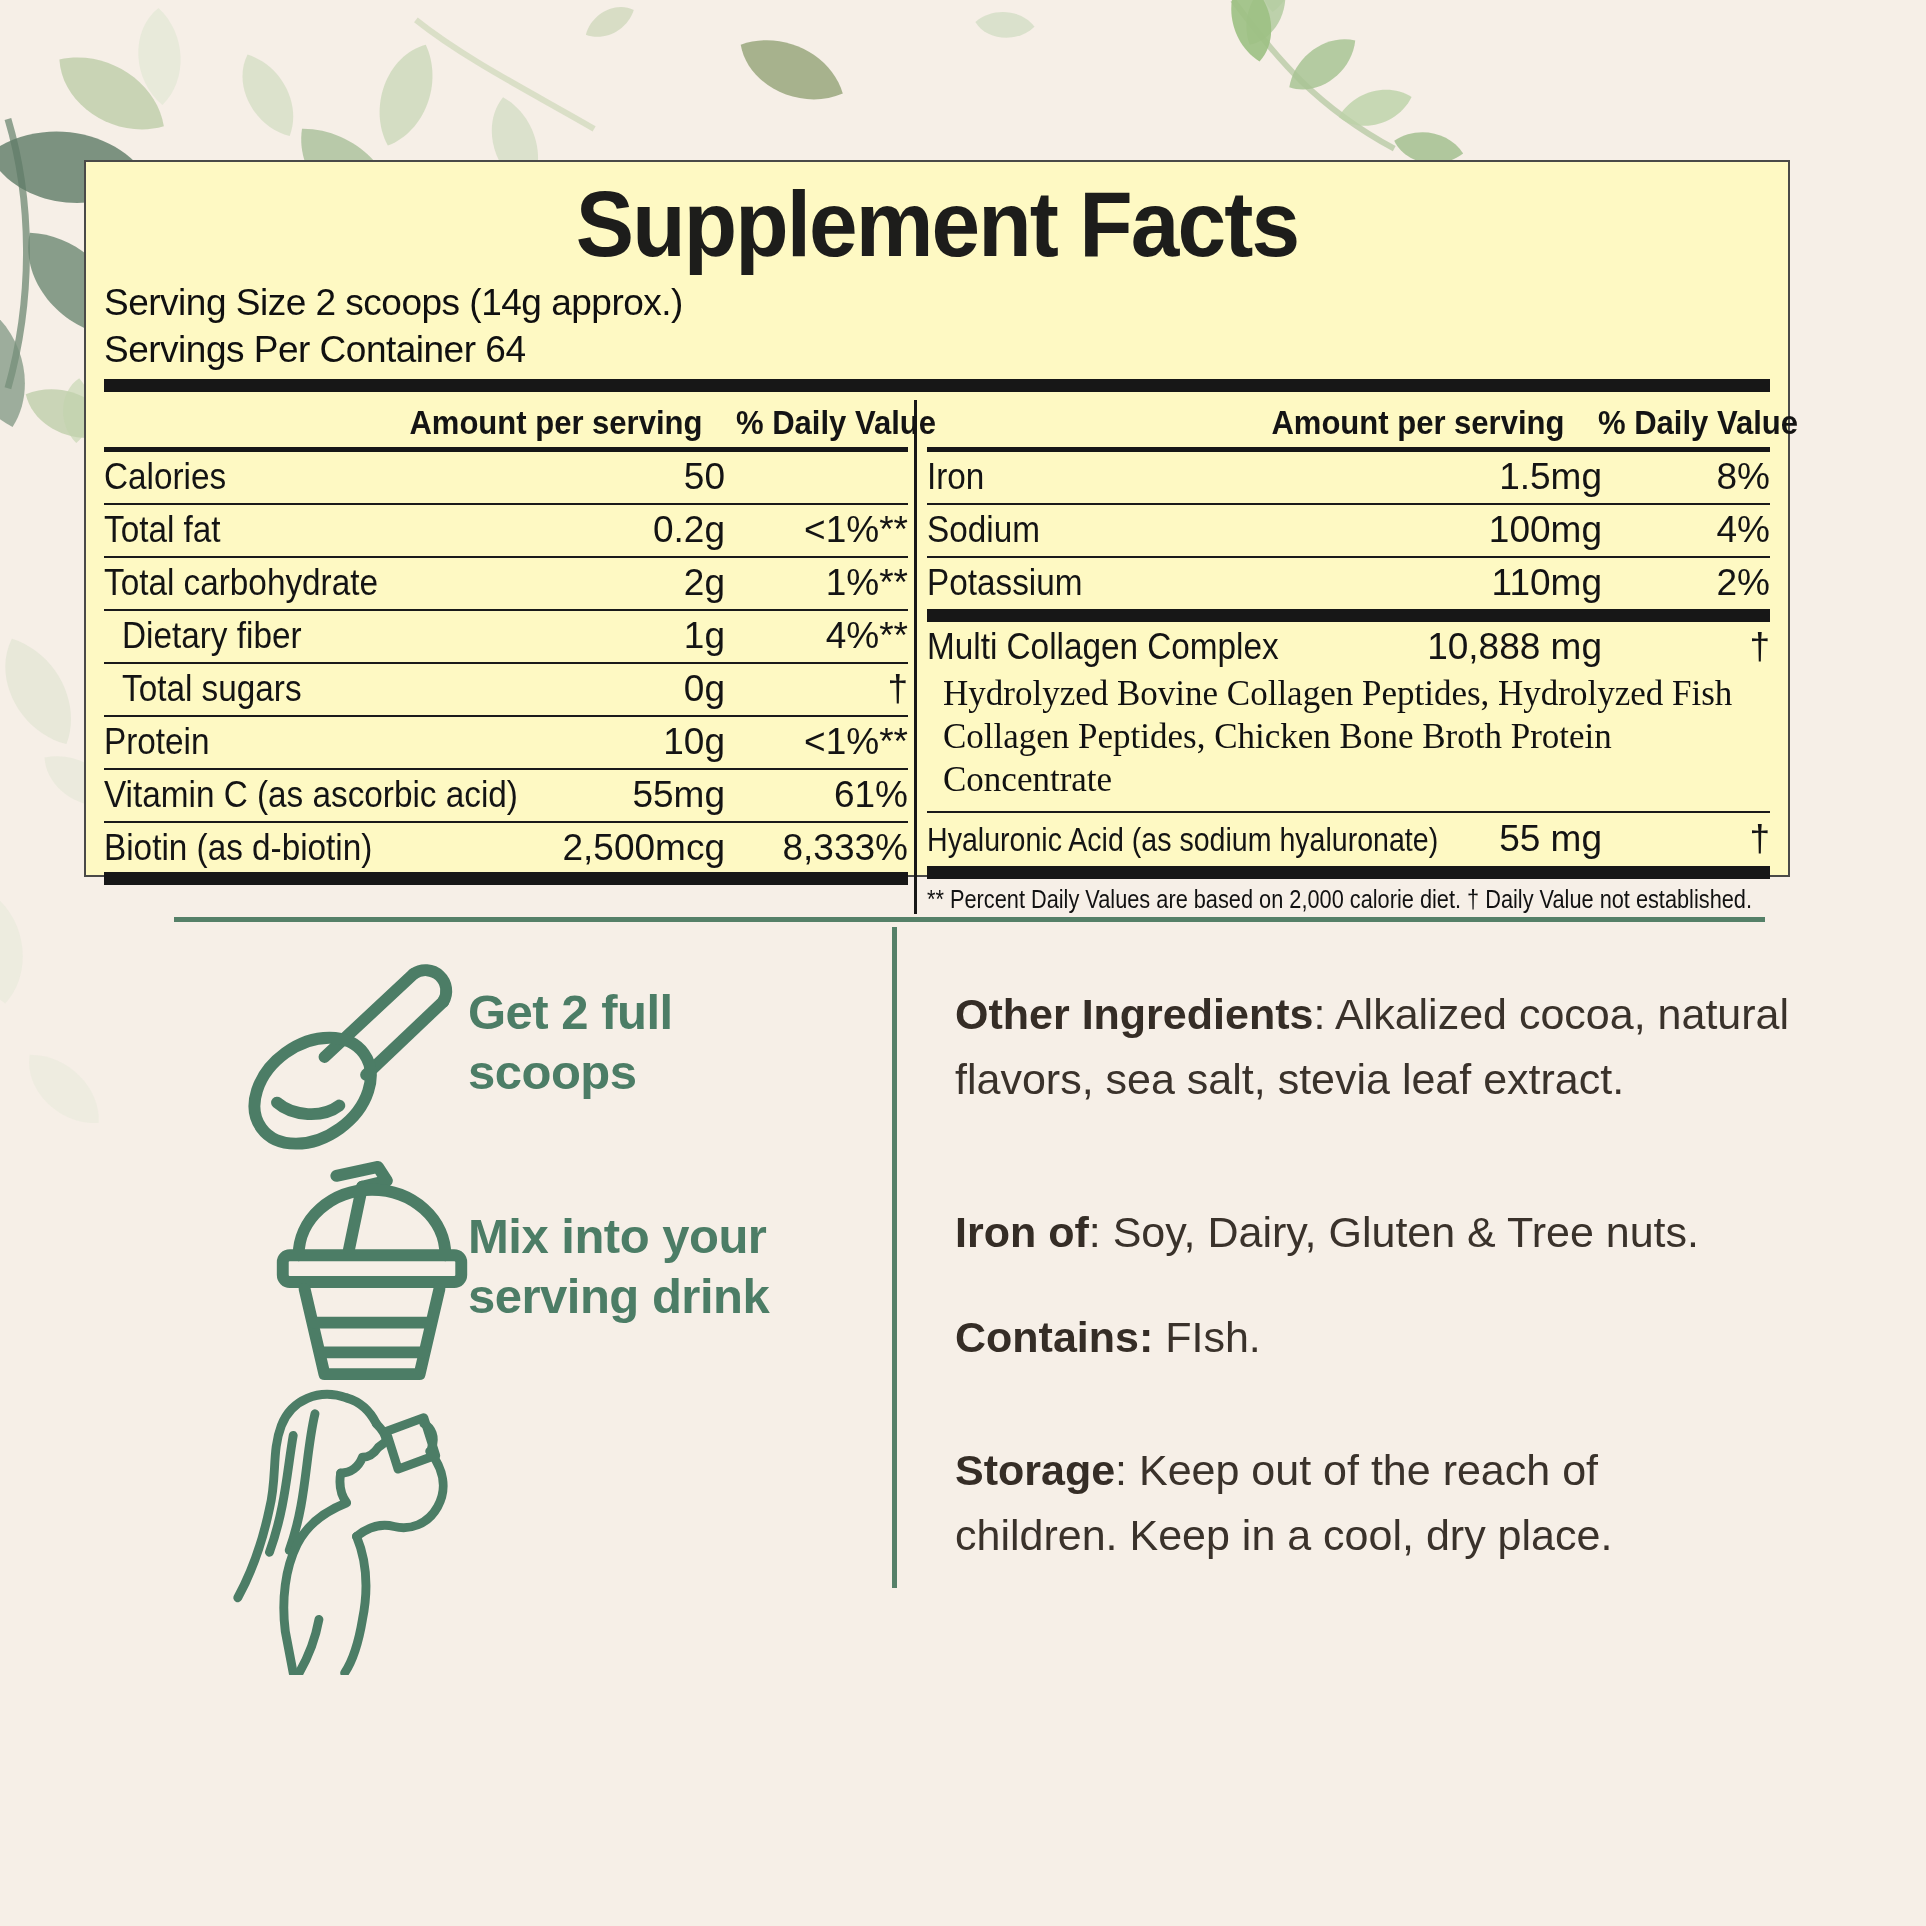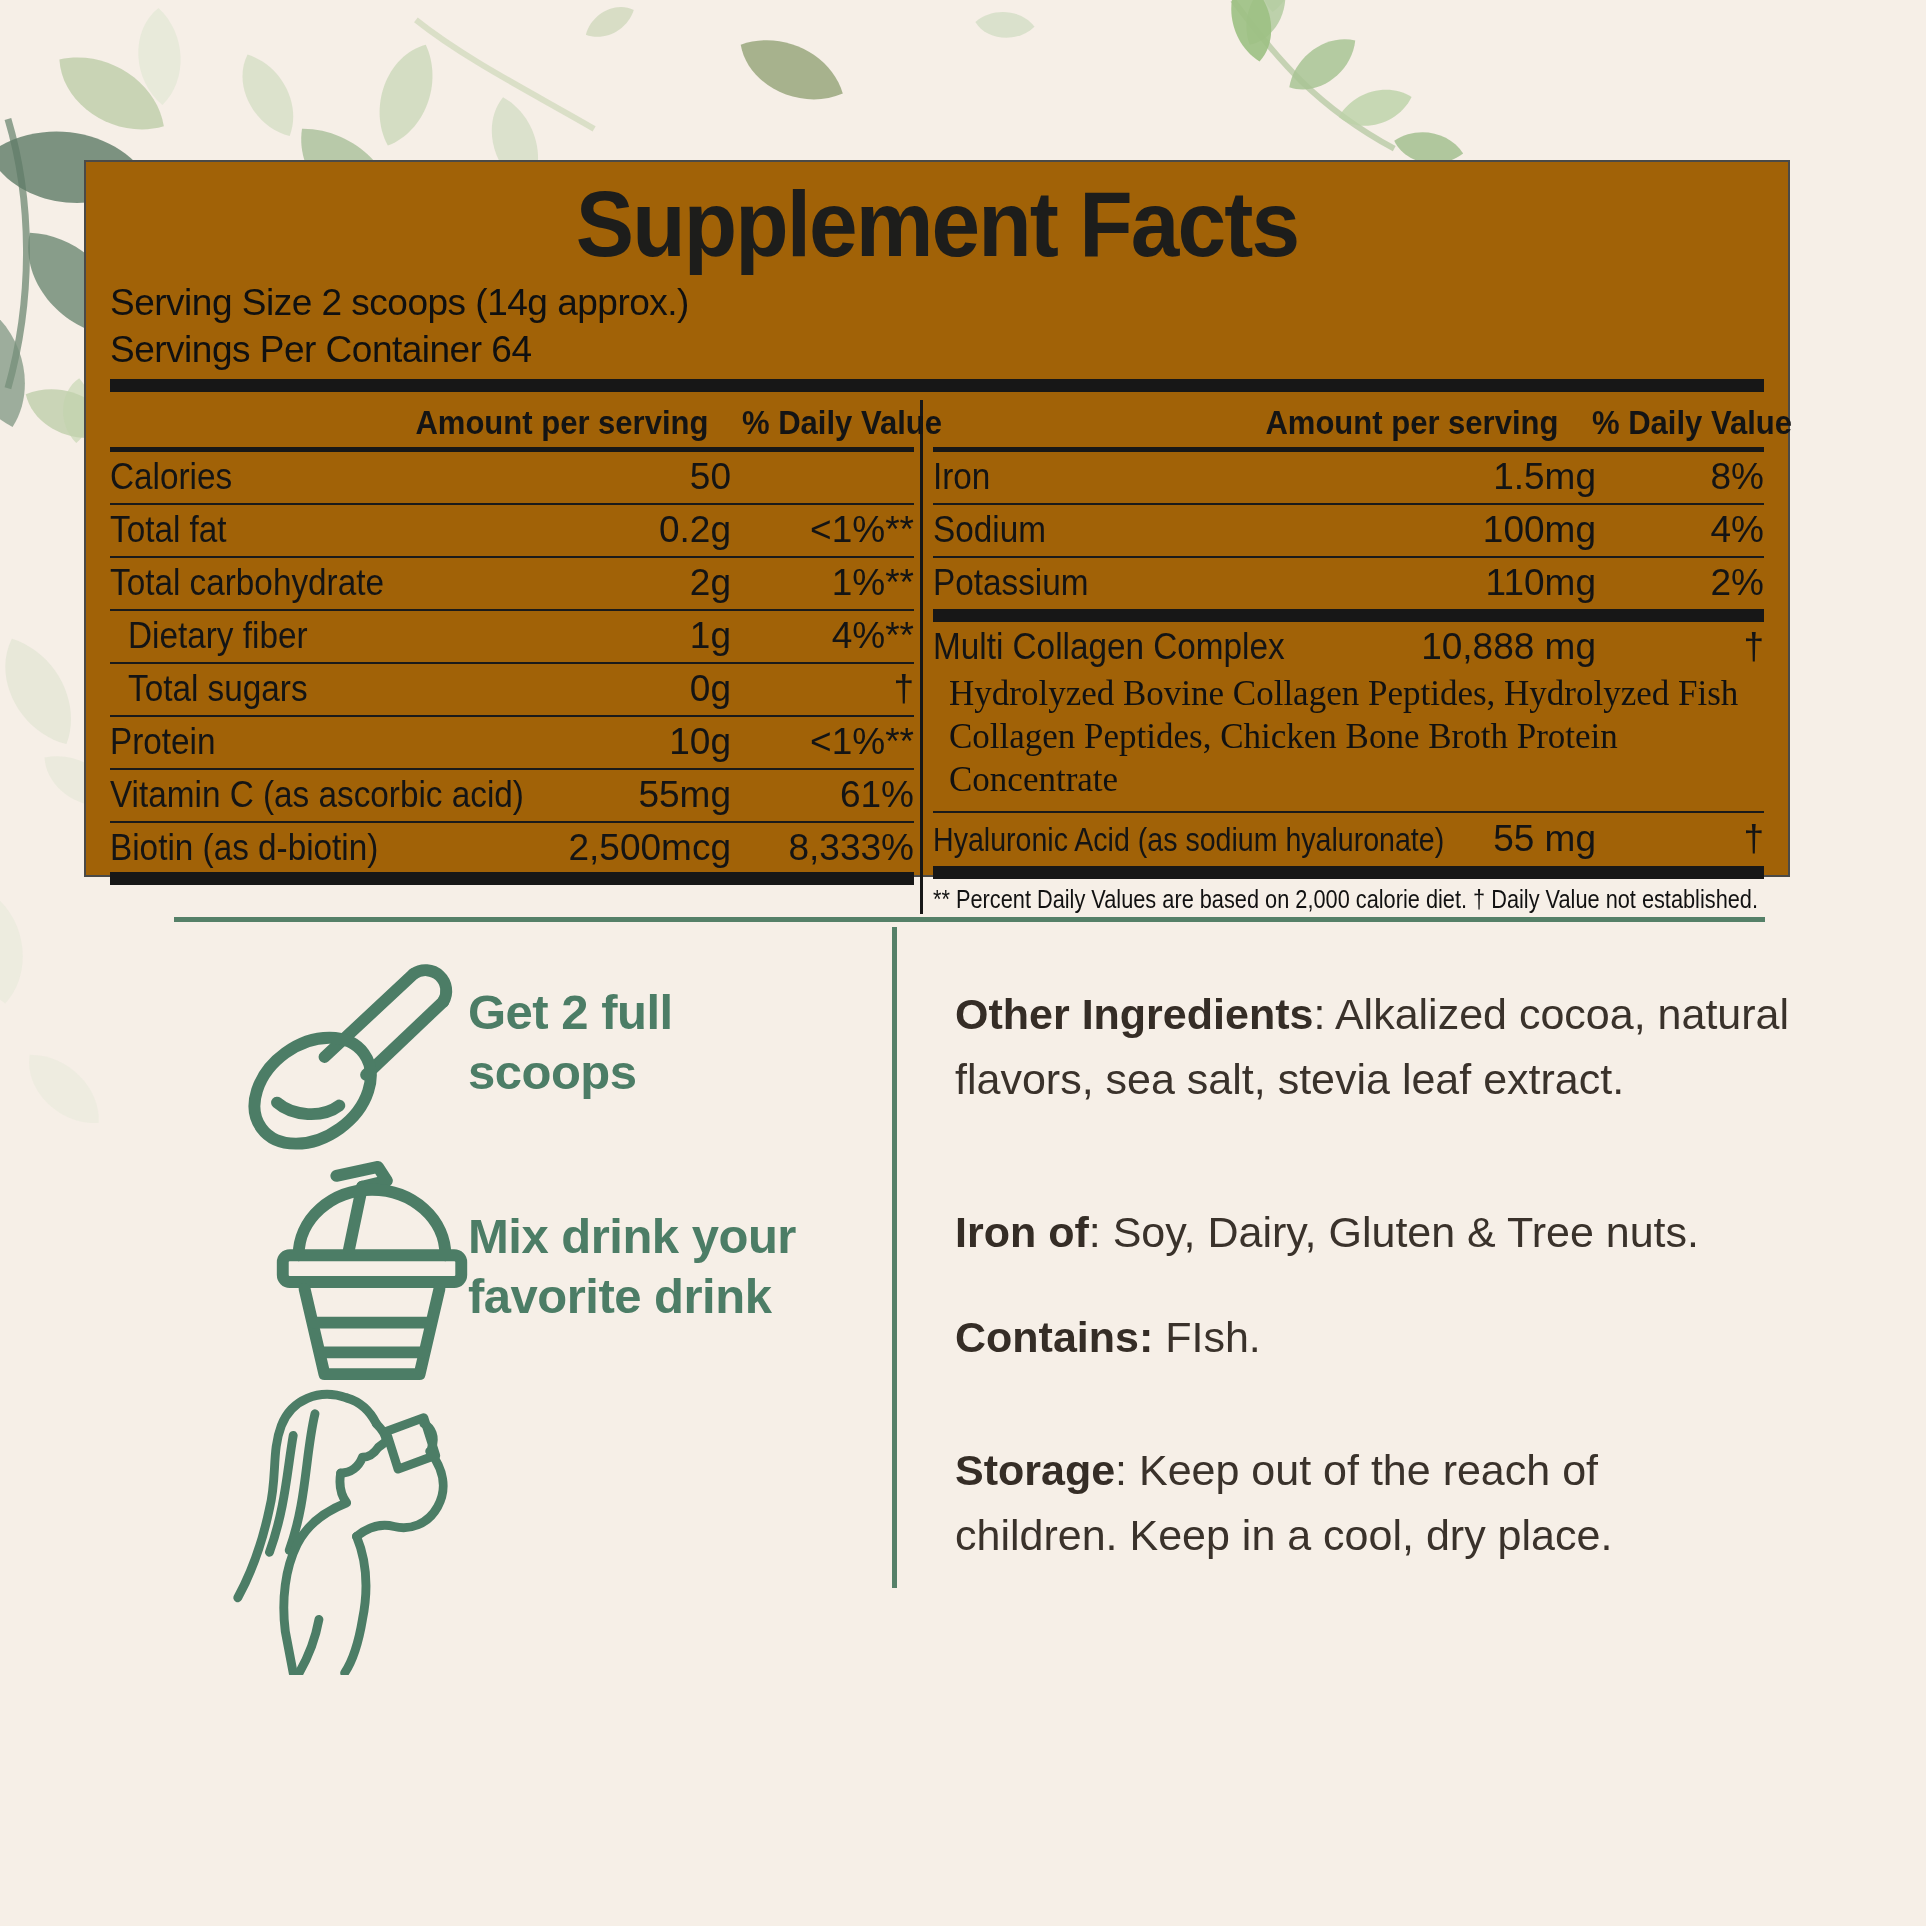--- a/index.html
+++ b/index.html
@@ -1,22 +1,22 @@
 <!DOCTYPE html>
 <html><head>
 <meta charset="utf-8">
 <style>
   html,body{margin:0;padding:0;background:#f6efe7;}
   #canvas{position:relative;width:1927px;height:1927px;background:#f6efe7;overflow:hidden;
           font-family:"Liberation Sans",sans-serif;color:#141414;}
   .bg-leaves{position:absolute;left:0;top:0;pointer-events:none;}
 
   
-  .panel{position:absolute;left:84px;top:160px;width:1706px;height:717px;background:#a16207;
-         border:2px solid #4a4a48;box-sizing:border-box;padding:0 24px;}
+  .panel{position:absolute;left:84px;top:160px;width:1706px;height:717px;background:#fef9c3;
+         border:2px solid #4a4a48;box-sizing:border-box;padding:0 18px;}
   .panel-title{margin:14px 0 6px 0;text-align:center;font-size:92px;font-weight:bold;color:#1d1d1b;
                letter-spacing:-2px;line-height:1.05;transform:scaleX(.95);}
   .serving-line{font-size:37px;line-height:47px;letter-spacing:-0.5px;color:#101010;}
   .bar-thick{height:13px;background:#171717;}
   .bar-med{height:5px;background:#171717;}
   .table-area{display:flex;align-items:stretch;margin-top:8px;}
   .vdiv{width:3px;background:#171717;flex:none;}
   .tcol{min-width:0;}
   .tcol.left{width:810px;flex:none;padding-right:6px;box-sizing:border-box;}
   .tcol.right{flex:1;padding-left:10px;box-sizing:border-box;}
@@ -218,21 +218,21 @@
     <g fill="none" stroke="#4c7d66" stroke-width="12" stroke-linecap="round" stroke-linejoin="round">
       <path d="M88,16 L130,7 L139,21 L114,27"></path>
       <path d="M114,27 L100,94"></path>
       <path d="M50,96 A74,66 0 0 1 198,96"></path>
       <rect x="34" y="96" width="180" height="27" rx="7"></rect>
       <path d="M56,130 L76,216 L172,216 L192,130"></path>
       <path d="M66,164 L182,164"></path>
       <path d="M74,194 L175,194"></path>
     </g>
   </svg>
-  <div class="step-label" id="step2-label">Mix drink your favorite drink</div>
+  <div class="step-label" id="step2-label">Mix into your serving drink</div>
 
   <svg class="step-icon" style="left:220px;top:1378px;" width="277" height="297" viewBox="0 0 280 300">
     <g fill="none" stroke="#4c7d66" stroke-width="9" stroke-linecap="round" stroke-linejoin="round">
       <path d="M128,20 C100,10 72,22 62,48 C52,74 58,100 50,132 C42,170 30,200 18,222"></path>
       <path d="M74,58 C68,92 66,132 50,176"></path>
       <path d="M96,36 C86,78 88,124 70,174"></path>
       <path d="M128,20 C142,24 152,34 158,46"></path>
       <path d="M158,46 C164,52 168,58 168,64 L160,70 C156,76 150,80 144,80 C140,90 132,96 122,96"></path>
       <path d="M168,54 L206,40 L218,78 L180,92 Z"></path>
       <path d="M206,46 C214,50 218,60 214,70"></path>

